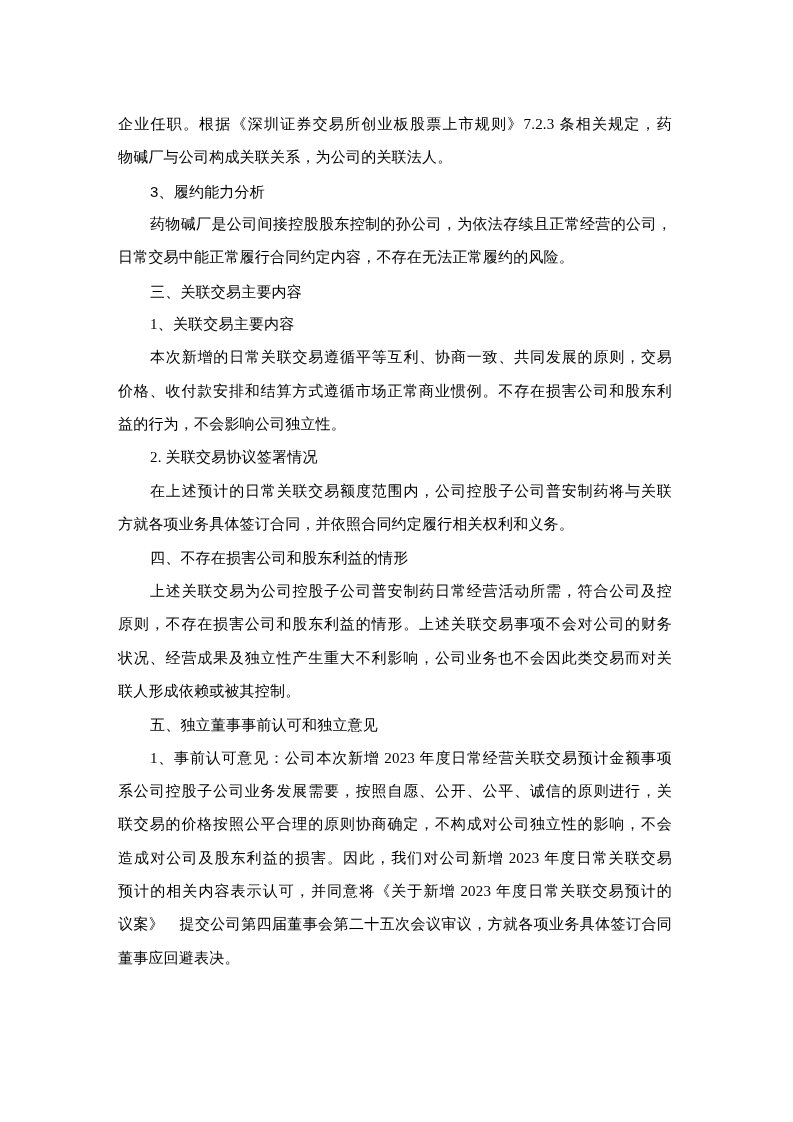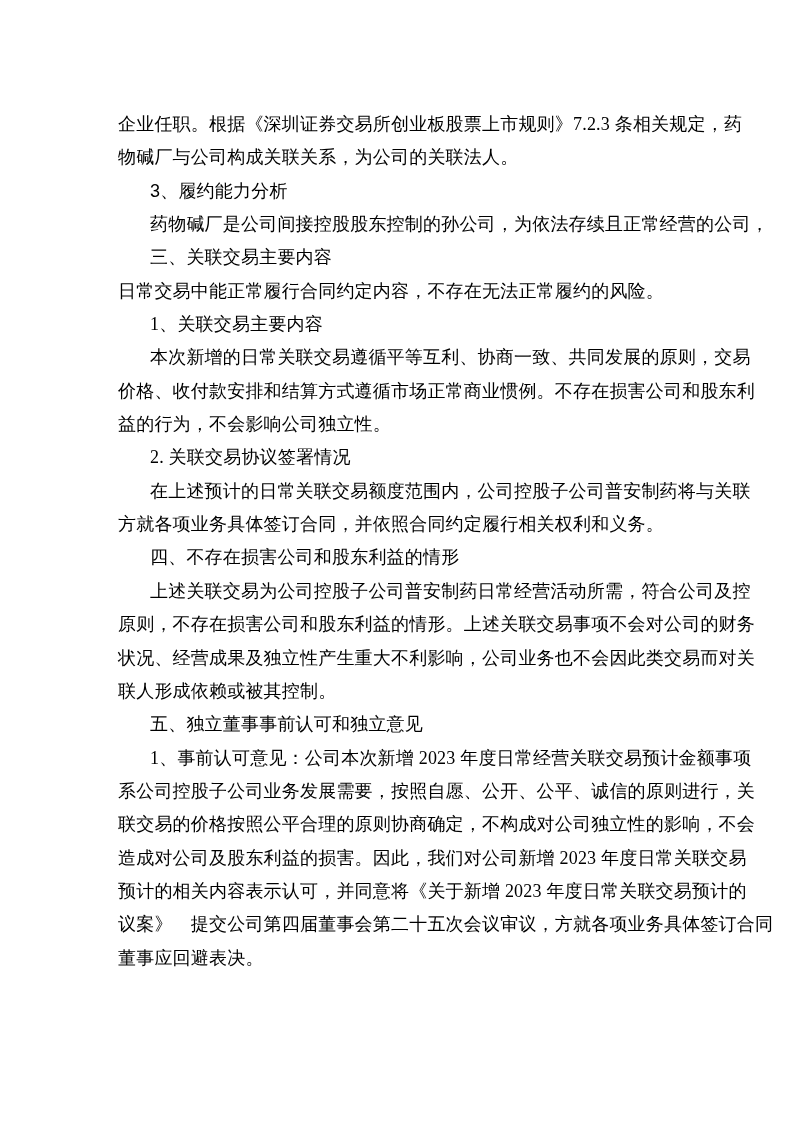--- a/index.html
+++ b/index.html
@@ -16,21 +16,21 @@
     overflow: hidden;
   }
   .content {
     position: absolute;
     left: 118px; top: 108px;
     width: 554px;
   }
   .line {
     display: block;
     margin: 0;
-    font-size: 18px;
+    font-size: 15px;
     line-height: 33.35px;
     height: 33.35px;
     text-align: justify;
     text-align-last: justify;
     letter-spacing: 0.2px;
     white-space: nowrap;
     overflow: visible;
   }
   .line.last {
     text-align: center;
@@ -49,22 +49,22 @@
 </style>
 </head>
 <body>
 
 <div class="page">
   <div class="content" id="doc-content">
       <p class="line">企业任职。根据《深圳证券交易所创业板股票上市规则》7.2.3 条相关规定，药</p>
       <p class="line last">物碱厂与公司构成关联关系，为公司的关联法人。</p>
       <p class="line heading last indent">3、履约能力分析</p>
       <p class="line indent">药物碱厂是公司间接控股股东控制的孙公司，为依法存续且正常经营的公司，</p>
+      <p class="line last">日常交易中能正常履行合同约定内容，不存在无法正常履约的风险。</p>
       <p class="line heading last indent">三、关联交易主要内容</p>
-      <p class="line last">日常交易中能正常履行合同约定内容，不存在无法正常履约的风险。</p>
       <p class="line last indent">1、关联交易主要内容</p>
       <p class="line indent">本次新增的日常关联交易遵循平等互利、协商一致、共同发展的原则，交易</p>
       <p class="line">价格、收付款安排和结算方式遵循市场正常商业惯例。不存在损害公司和股东利</p>
       <p class="line last">益的行为，不会影响公司独立性。</p>
       <p class="line last indent">2. 关联交易协议签署情况</p>
       <p class="line indent">在上述预计的日常关联交易额度范围内，公司控股子公司普安制药将与关联</p>
       <p class="line last">方就各项业务具体签订合同，并依照合同约定履行相关权利和义务。</p>
       <p class="line heading last indent">四、不存在损害公司和股东利益的情形</p>
       <p class="line indent">上述关联交易为公司控股子公司普安制药日常经营活动所需，符合公司及控</p>
       <p class="line">原则，不存在损害公司和股东利益的情形。上述关联交易事项不会对公司的财务</p>

